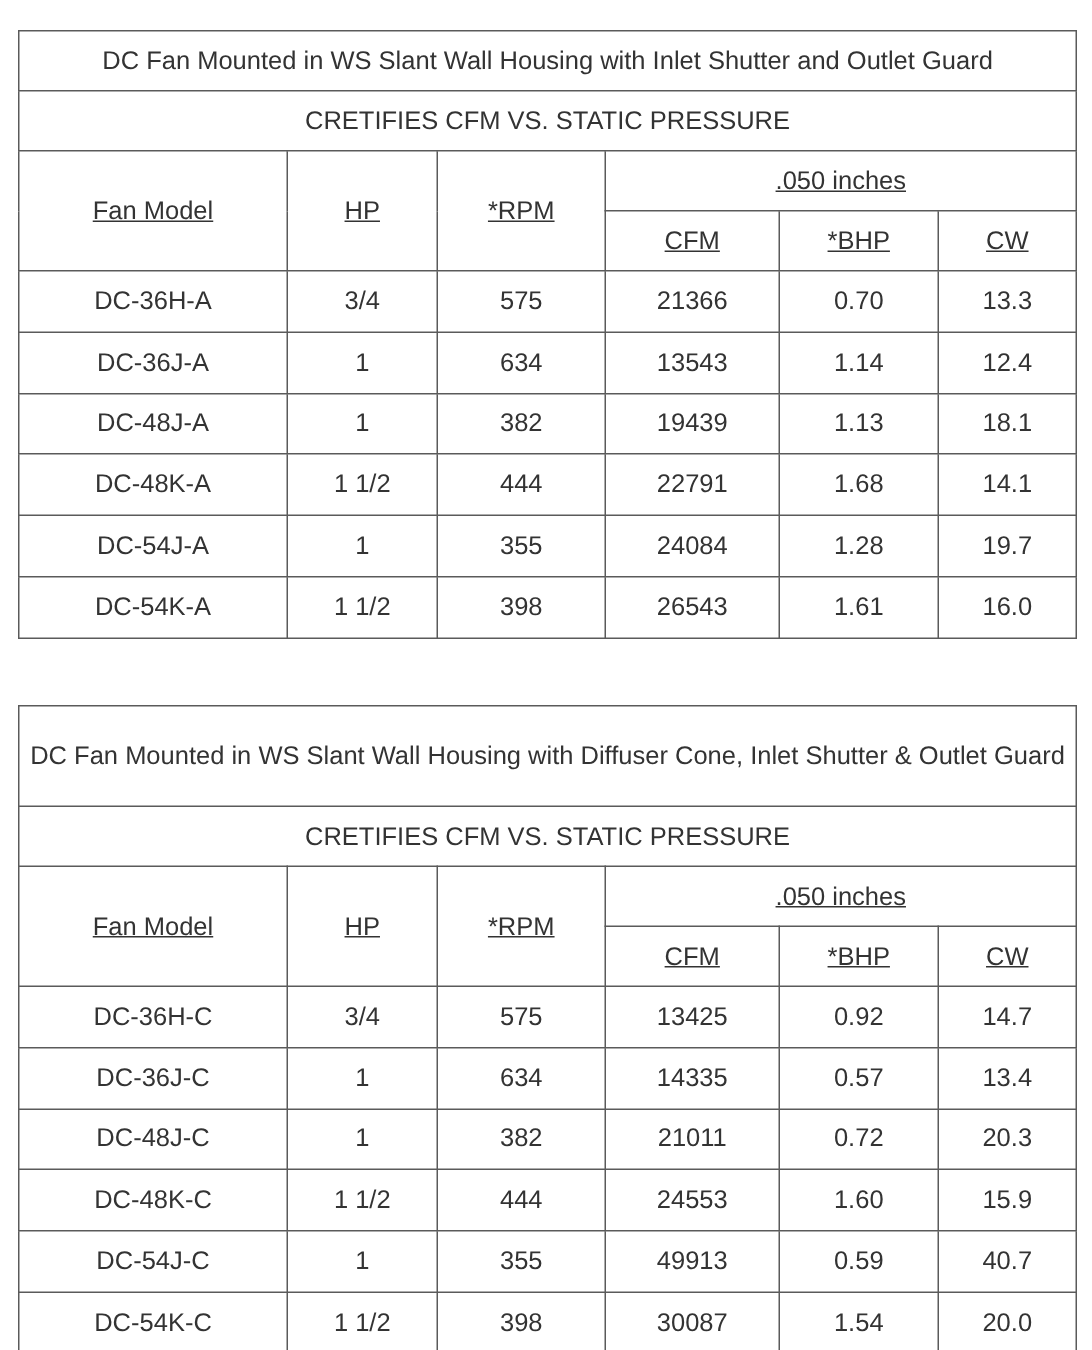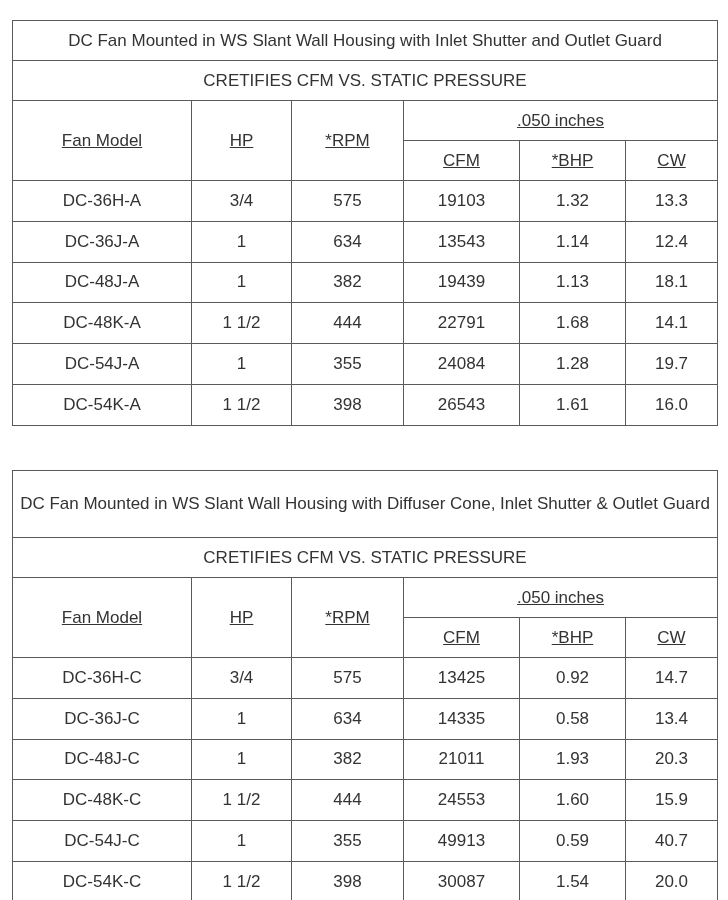--- a/index.html
+++ b/index.html
@@ -47,22 +47,22 @@
     <td>CFM</td>
     <td>*BHP</td>
     <td>CW</td>
   </tr>
   </tbody>
     <tbody>
       <tr class="row">
         <td>DC-36H-A</td>
         <td>3/4</td>
         <td>575</td>
-        <td>19103</td>
-        <td>1.32</td>
+        <td>21366</td>
+        <td>0.70</td>
         <td>13.3</td>
       </tr>
       <tr class="row">
         <td>DC-36J-A</td>
         <td>1</td>
         <td>634</td>
         <td>13543</td>
         <td>1.14</td>
         <td>12.4</td>
       </tr>
@@ -136,29 +136,29 @@
         <td>575</td>
         <td>13425</td>
         <td>0.92</td>
         <td>14.7</td>
       </tr>
       <tr class="row">
         <td>DC-36J-C</td>
         <td>1</td>
         <td>634</td>
         <td>14335</td>
-        <td>0.58</td>
+        <td>0.57</td>
         <td>13.4</td>
       </tr>
       <tr class="row">
         <td>DC-48J-C</td>
         <td>1</td>
         <td>382</td>
         <td>21011</td>
-        <td>1.93</td>
+        <td>0.72</td>
         <td>20.3</td>
       </tr>
       <tr class="row">
         <td>DC-48K-C</td>
         <td>1 1/2</td>
         <td>444</td>
         <td>24553</td>
         <td>1.60</td>
         <td>15.9</td>
       </tr>

